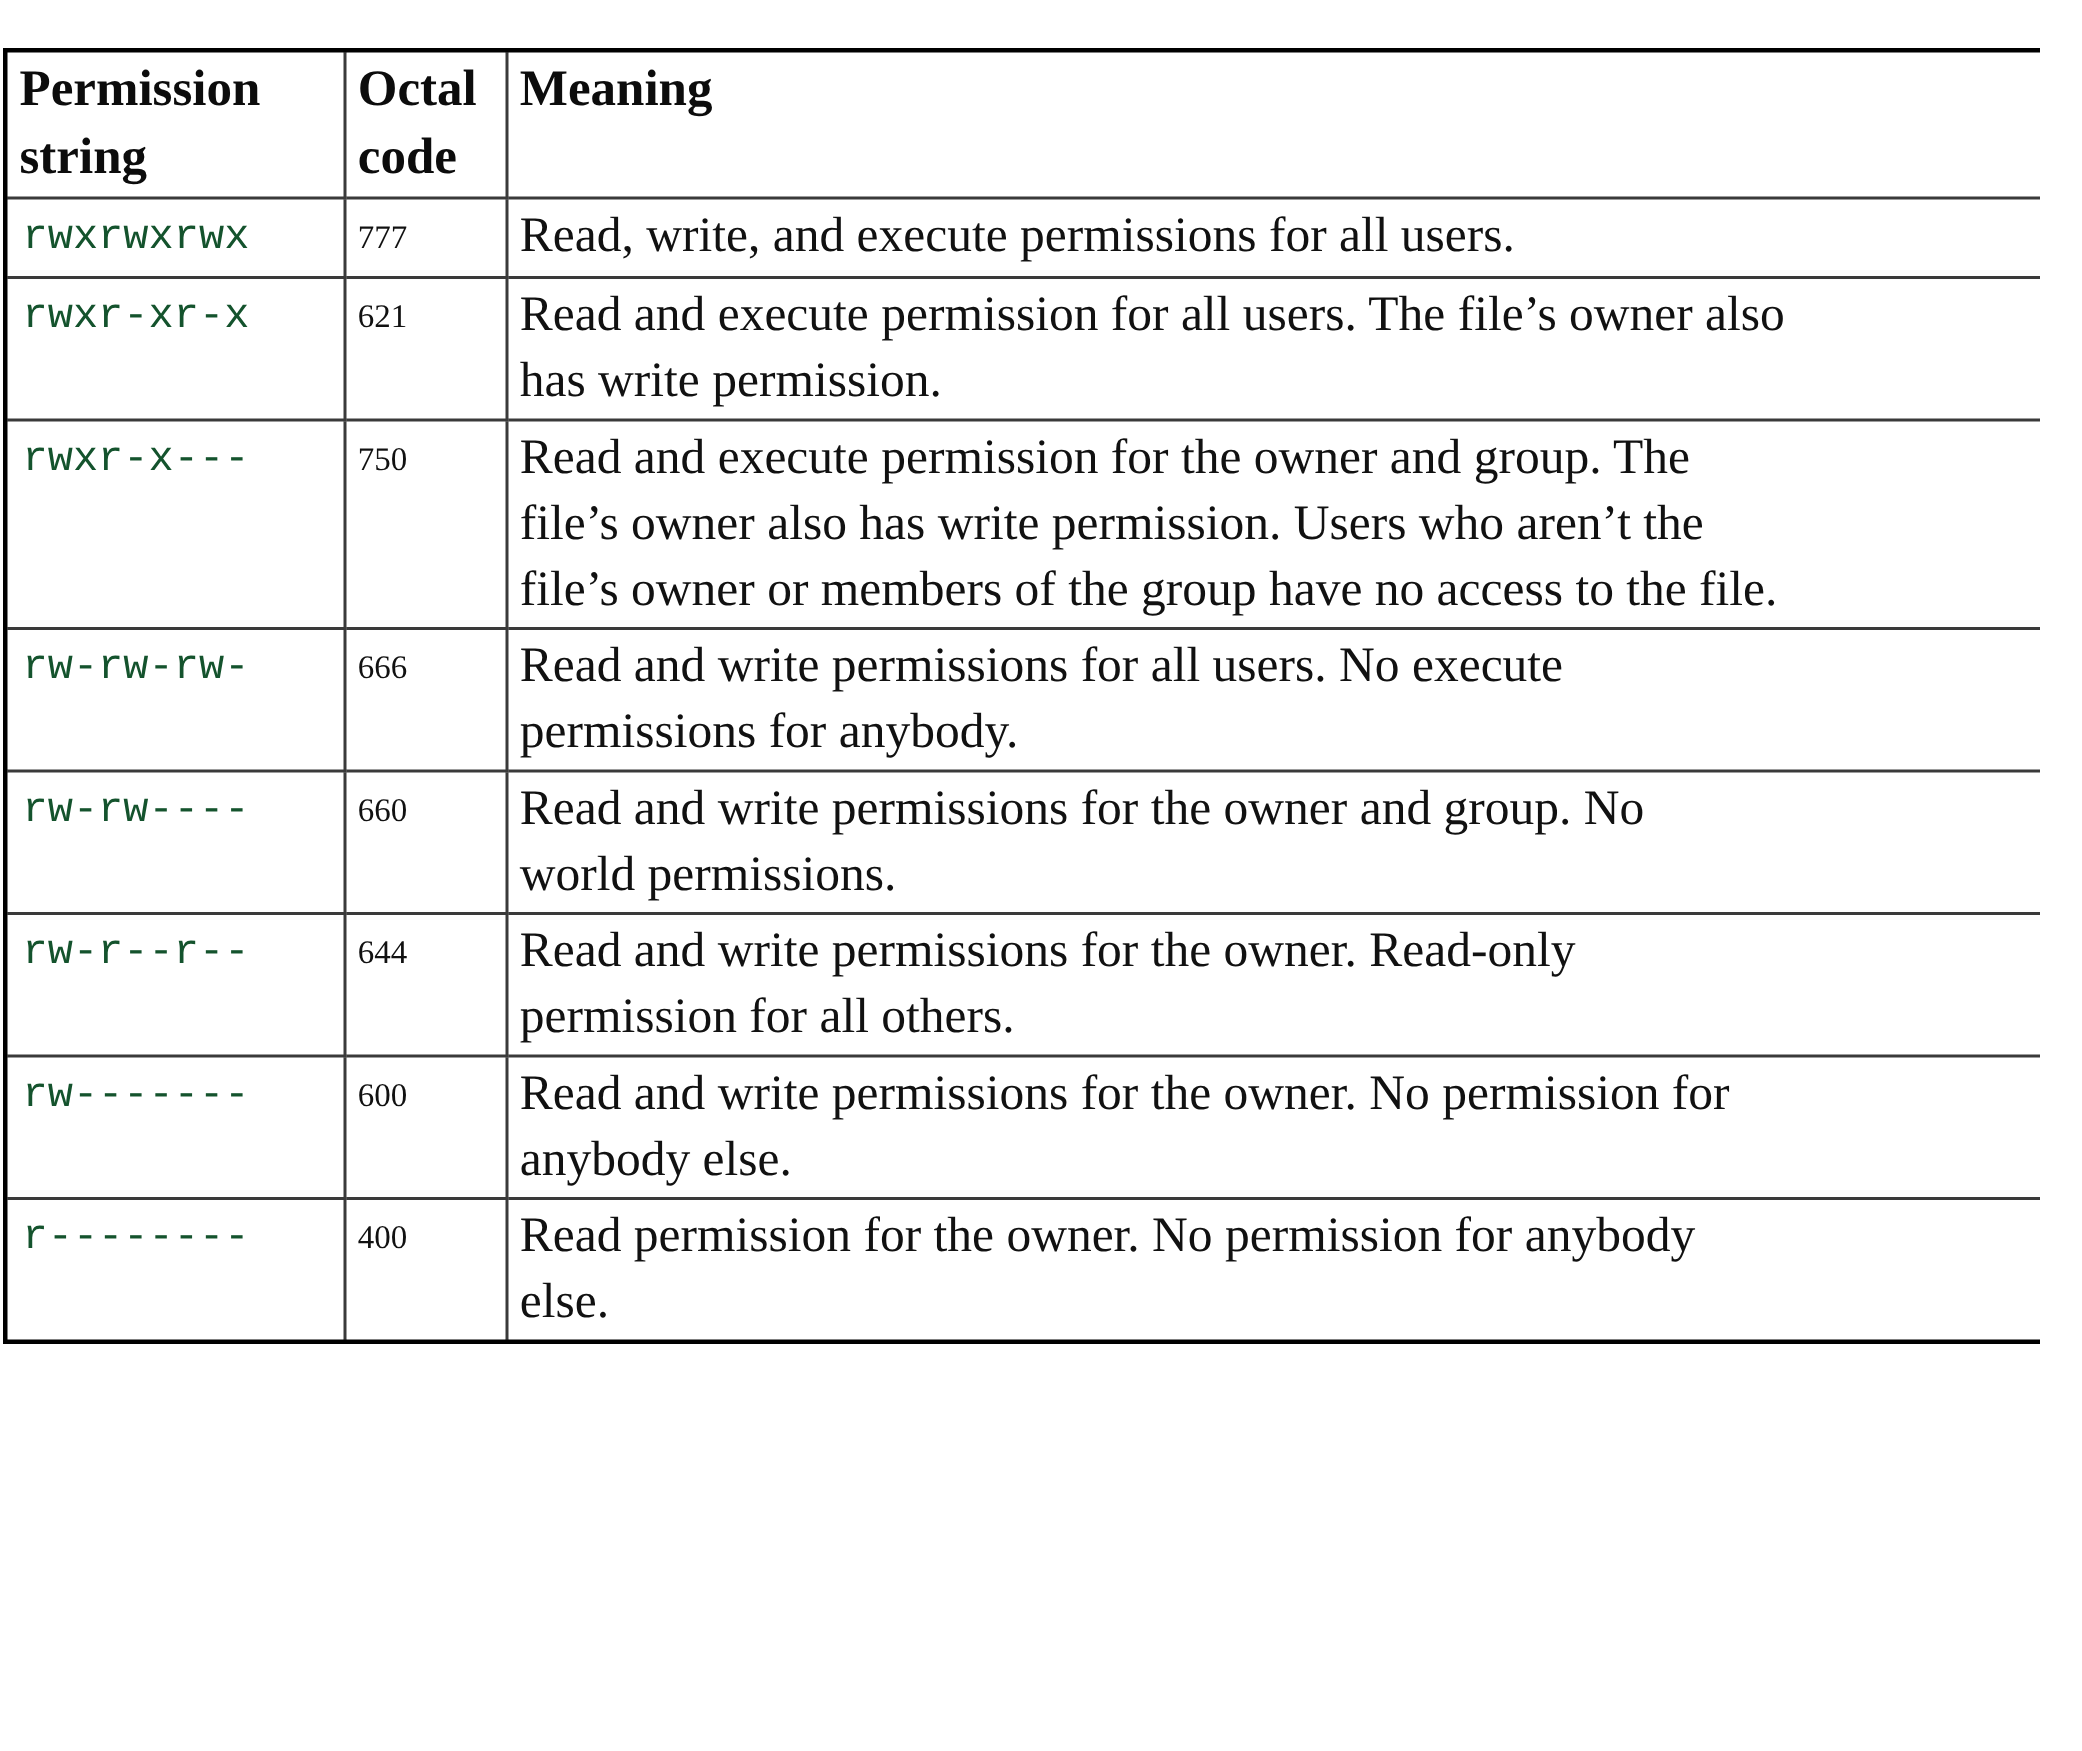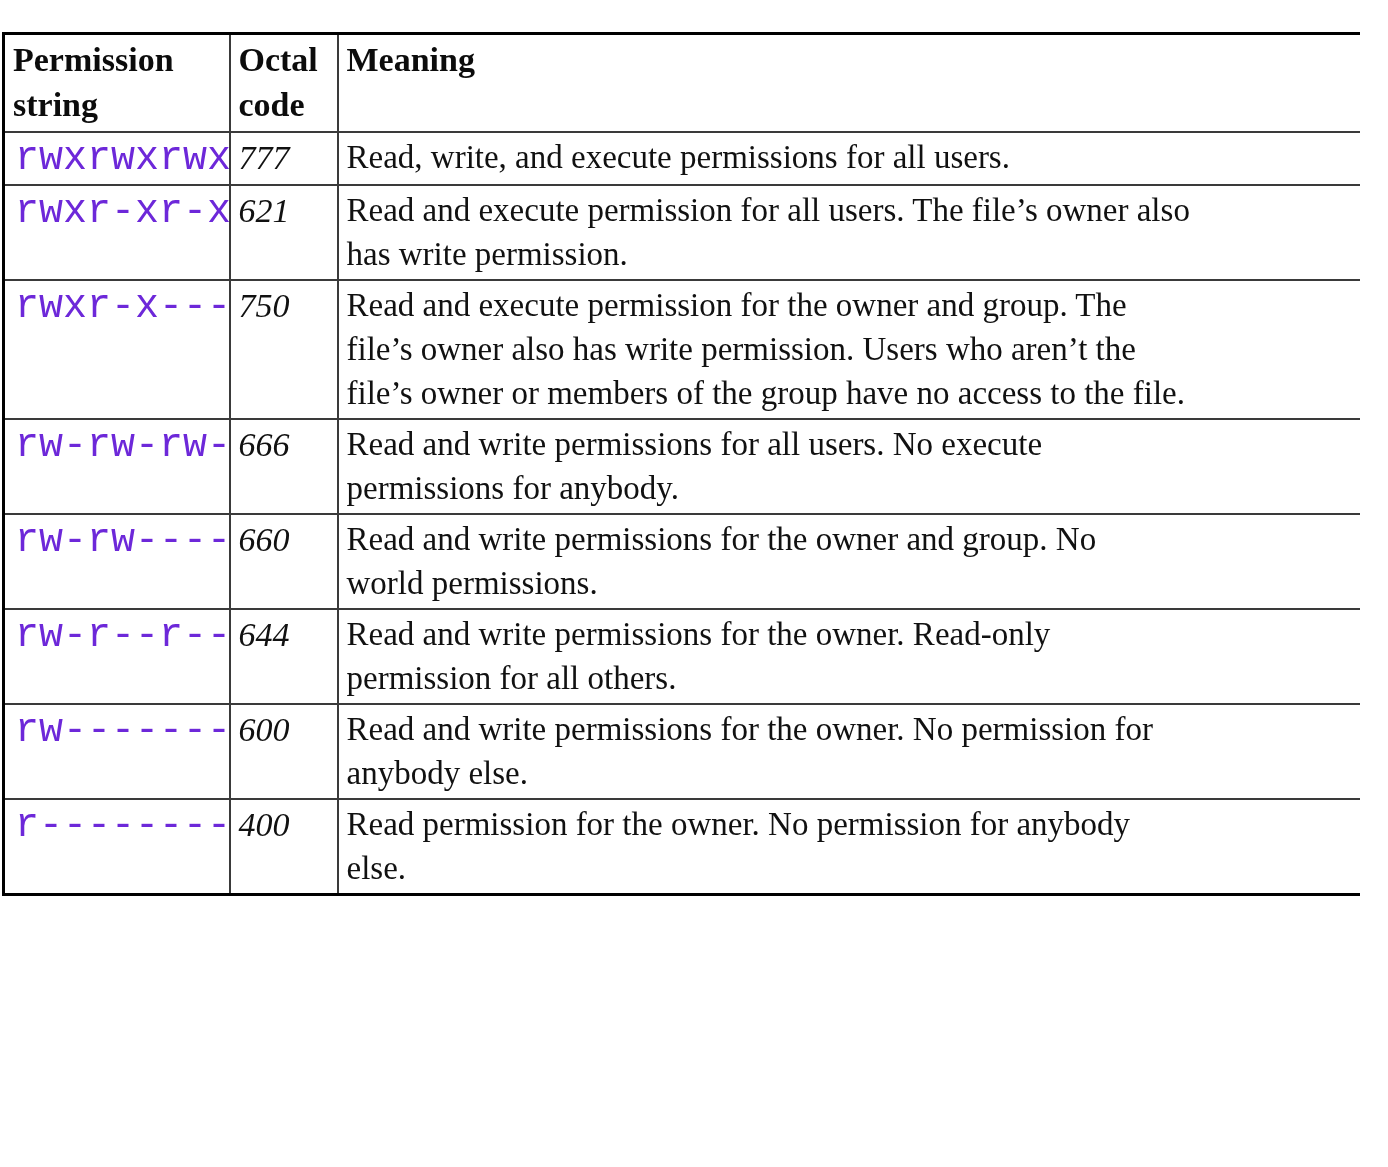--- a/index.html
+++ b/index.html
@@ -30,33 +30,32 @@
   }
   th {
     font-weight: bold;
     font-size: 34px;
     line-height: 45px;
     padding: 2px 4px 4px 8px;
     color: #0c0c0c;
   }
   td.perm {
     font-family: "Liberation Mono", "DejaVu Sans Mono", monospace;
-    font-size: 40px;
+    font-size: 28px;
     line-height: 44px;
     padding: 4px 2px 3px 10px;
-    color: #6d28d9;
+    color: #14532d;
     letter-spacing: 0px;
     white-space: nowrap;
   }
   td.octal {
-    font-size: 34px;
+    font-size: 22px;
     line-height: 44px;
     padding: 3px 2px 3px 8px;
     font-variant-numeric: oldstyle-nums;
-    font-style: italic;
   }
   td.meaning {
     font-size: 33px;
     line-height: 44px;
     padding: 2px 15px 3px 8px;
     white-space: pre-line;
   }
   col.col-perm    { width: 226px; }
   col.col-octal   { width: 108px; }
   col.col-meaning { width: 1046px; }

